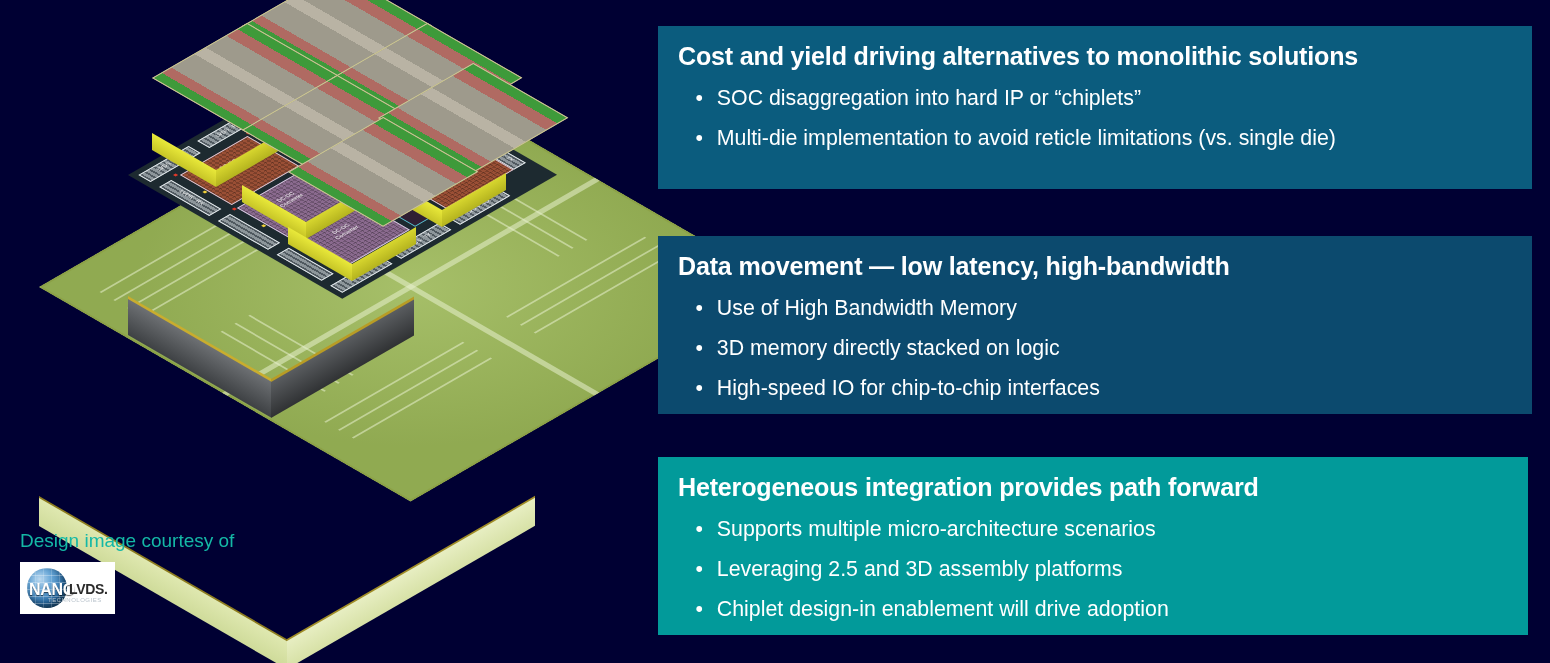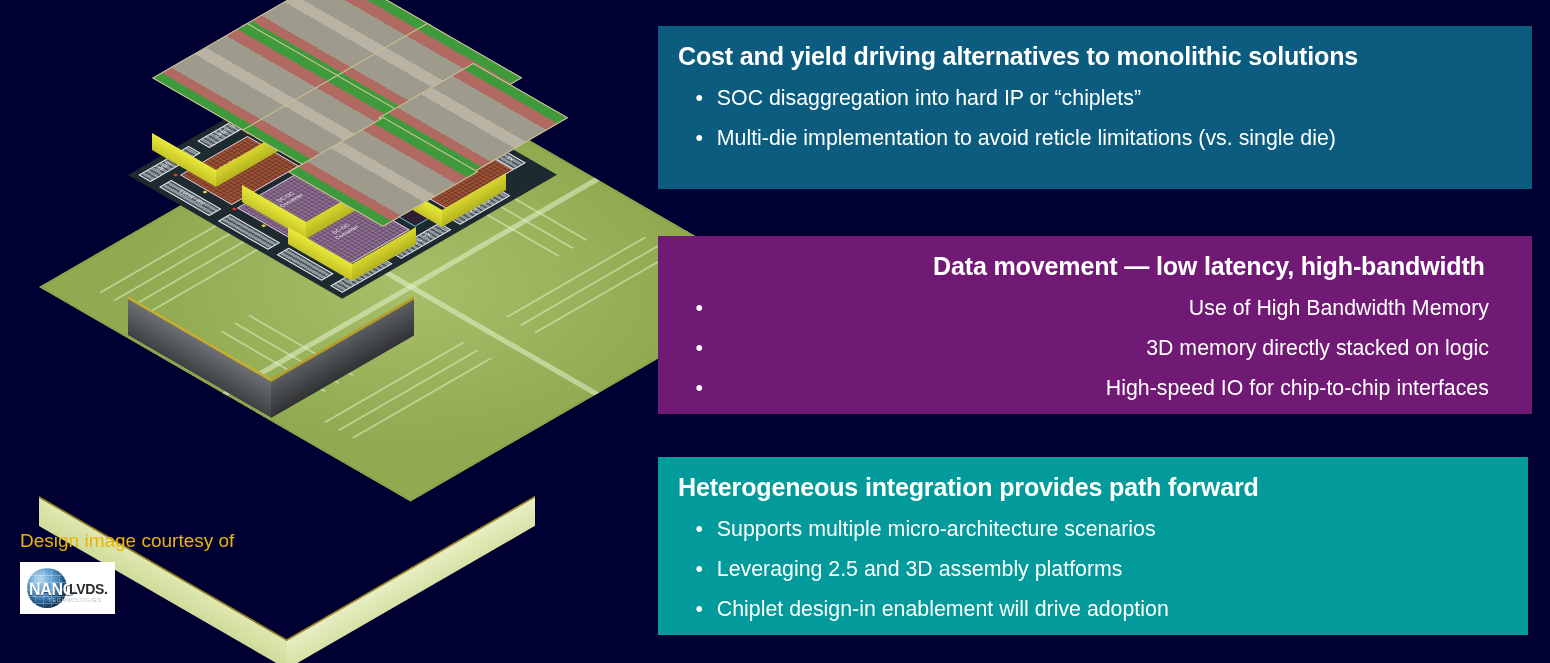--- a/index.html
+++ b/index.html
@@ -8,21 +8,21 @@
     width:1550px;height:663px;
     background:#000033;
     font-family:"Liberation Sans","DejaVu Sans",sans-serif;
     overflow:hidden;position:relative;
   }
   .slide{position:relative;width:1550px;height:663px;background:#000033;overflow:hidden;}
 
   
   .panel{position:absolute;box-sizing:border-box;padding:14px 18px 27px 20px;}
   .panel-1{left:658px;top:26px;width:874px;height:163px;background:#0b5c7e;}
-  .panel-2{left:658px;top:236px;width:874px;height:178px;background:#701a75;text-align:right;}
+  .panel-2{left:658px;top:236px;width:874px;height:178px;background:#0c4a6e;}
   .panel-3{left:658px;top:457px;width:870px;height:178px;background:#029a9a;}
 
   .panel h2{
     margin:0 0 6px 0;
     font-size:26px;line-height:32px;
     font-weight:bold;color:#ffffff;
     letter-spacing:-0.2px;
     white-space:nowrap;
     transform:scaleX(0.965);transform-origin:left center;
   }
@@ -37,21 +37,21 @@
   .panel li .bullet{
     position:absolute;left:18px;top:0;
     font-size:22px;line-height:40px;color:#ffffff;
   }
   .panel-1 li{line-height:40px;}
   .panel-2 li,.panel-3 li{line-height:40px;}
 
   
   .caption{
     position:absolute;left:20px;top:530px;
-    font-size:19px;color:#eab308;white-space:nowrap;
+    font-size:19px;color:#14b8a6;white-space:nowrap;
     font-family:"Liberation Sans","DejaVu Sans",sans-serif;
   }
   .logo{
     position:absolute;left:20px;top:562px;
     width:95px;height:52px;background:#ffffff;
     overflow:hidden;
   }
   .logo .globe{
     position:absolute;left:7px;top:6px;width:40px;height:40px;border-radius:50%;
     background:

